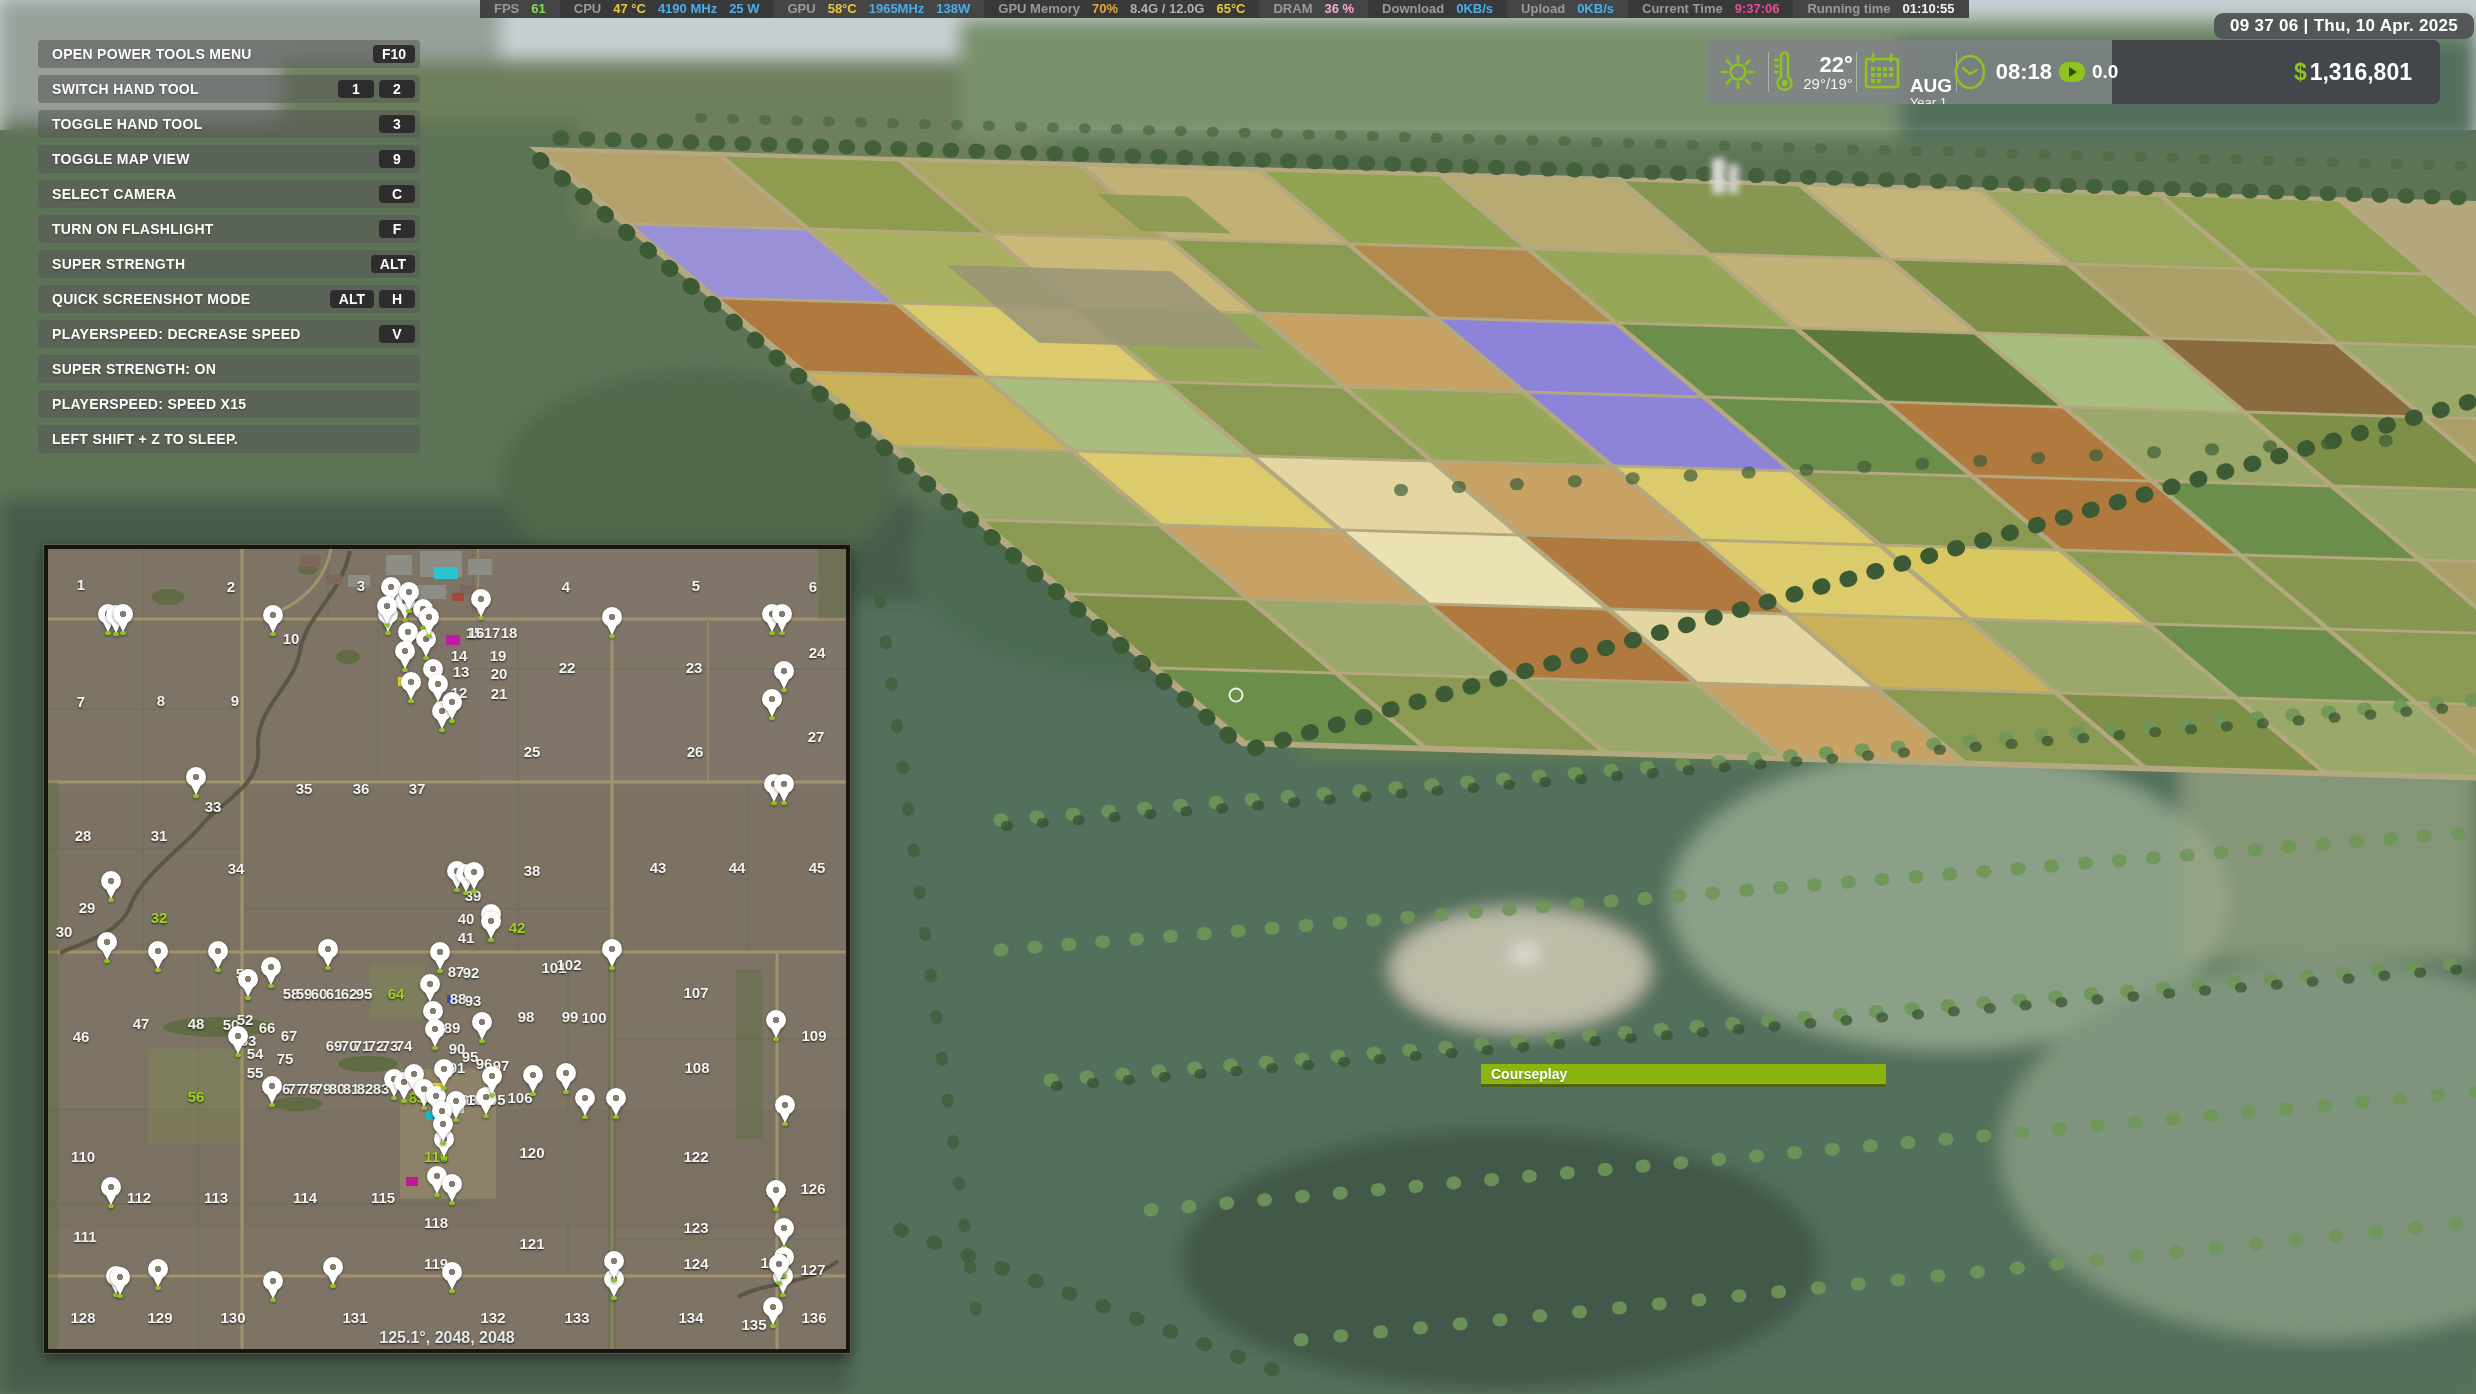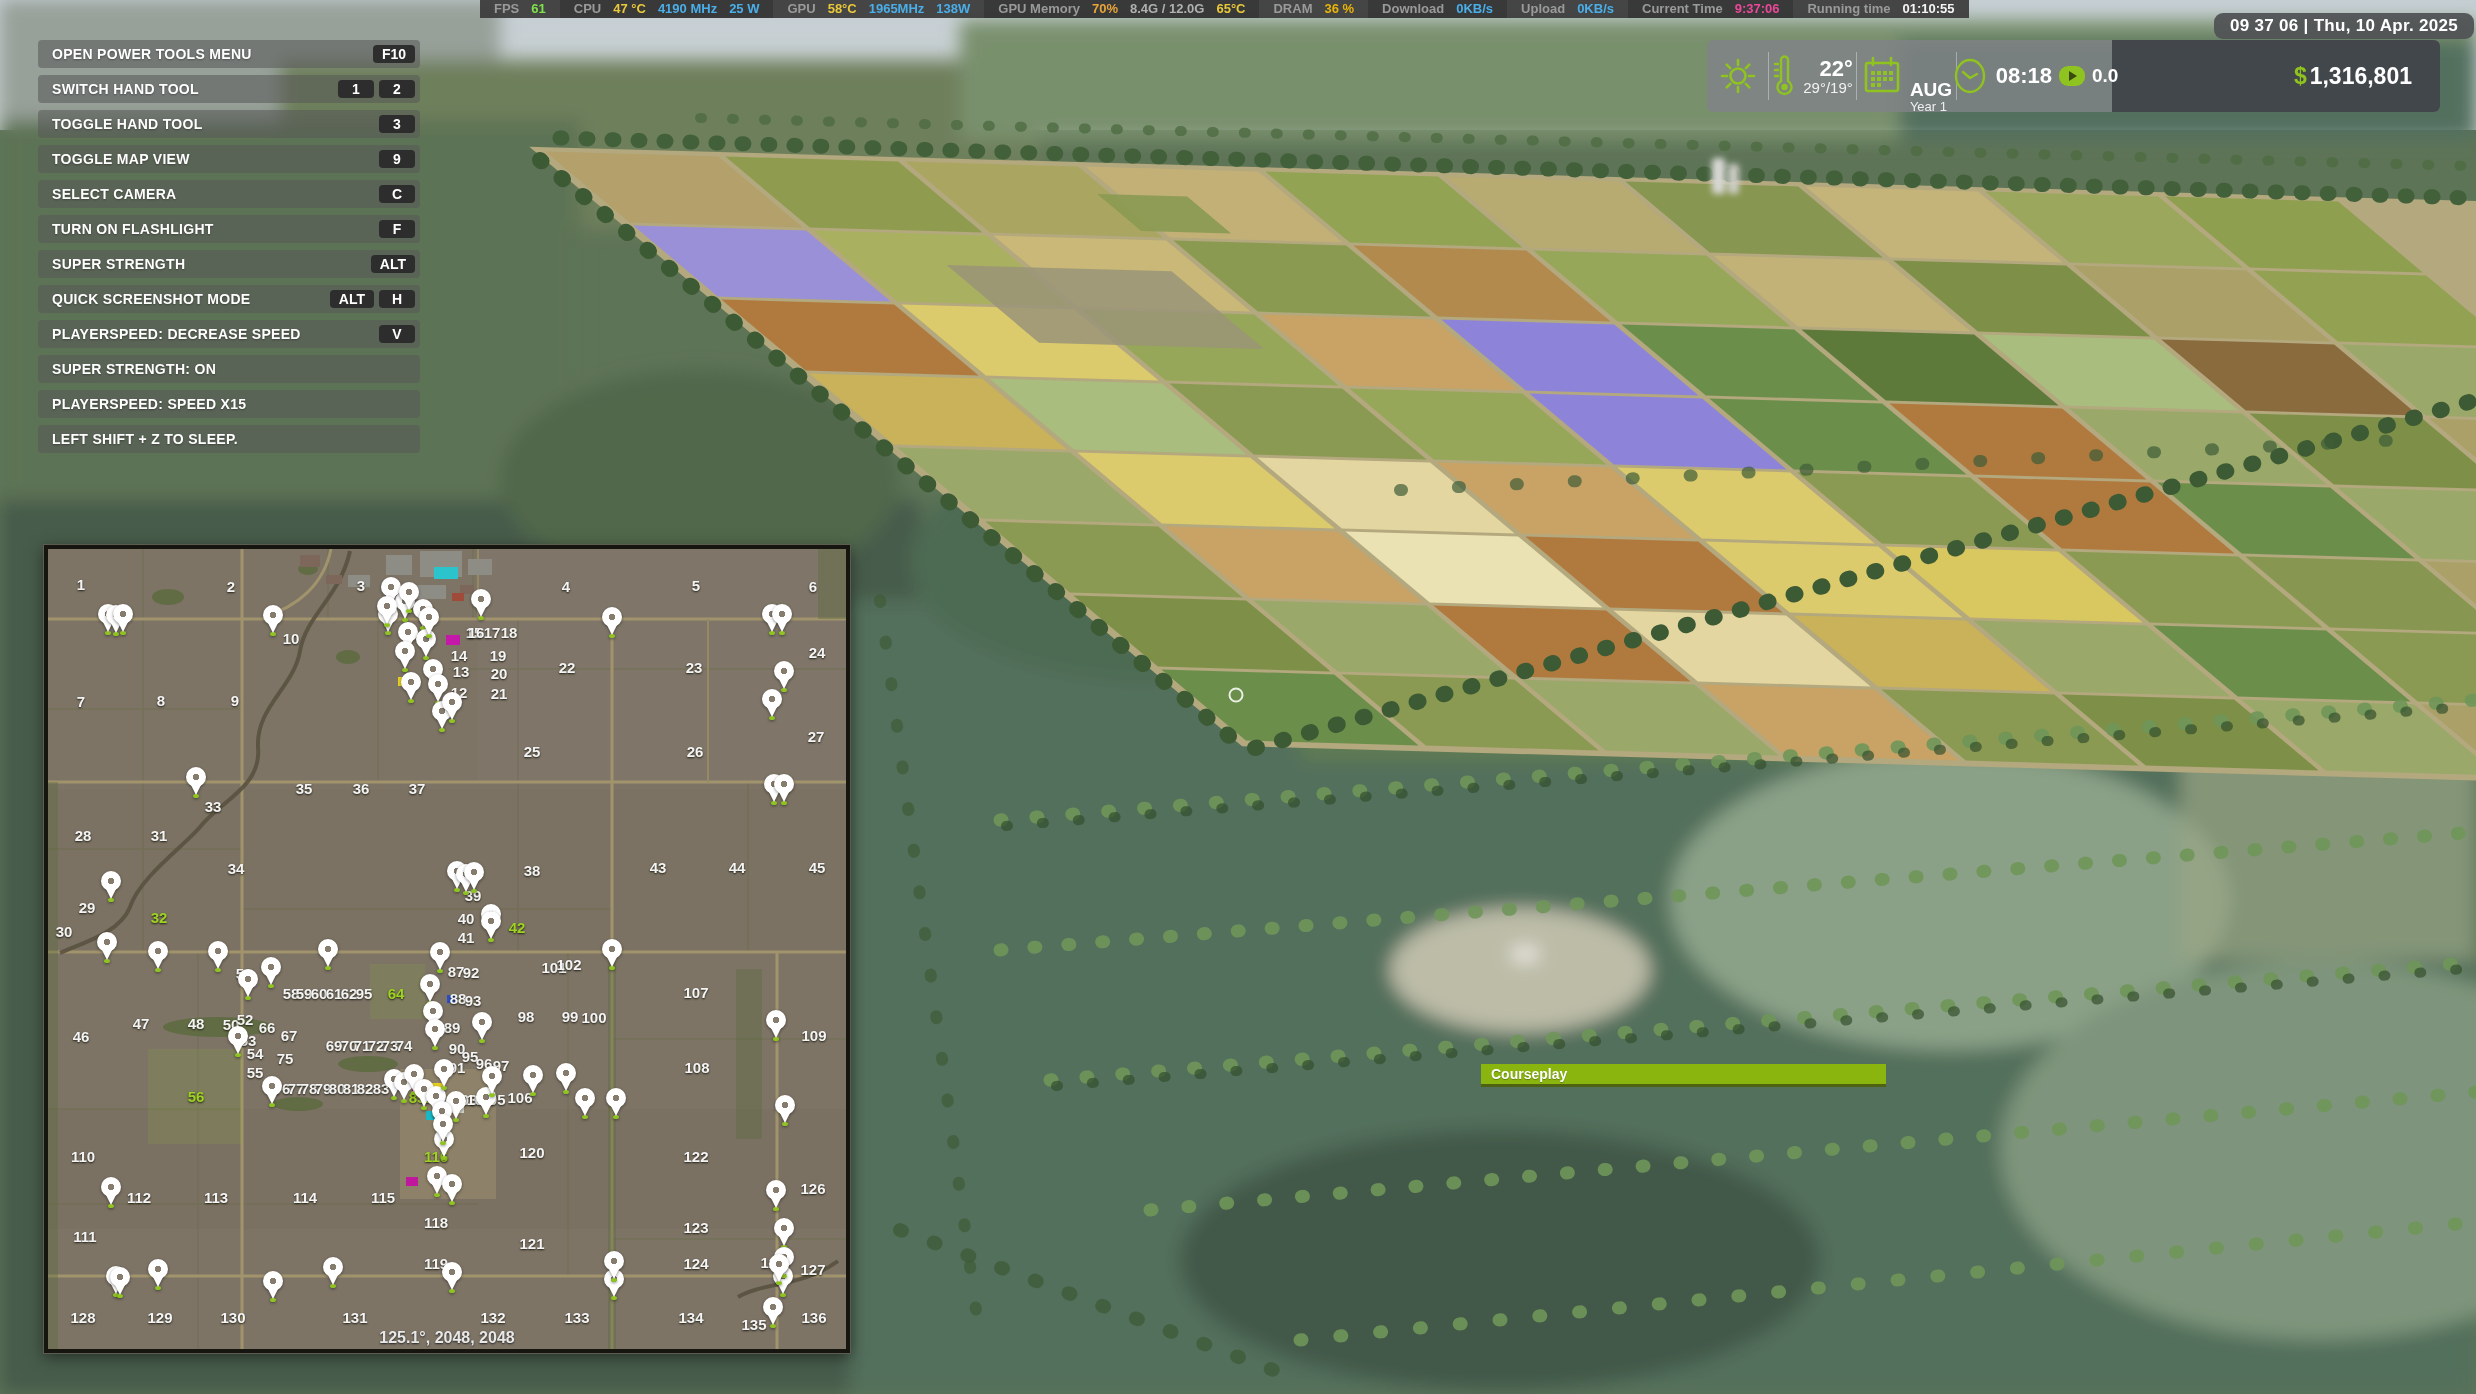--- a/index.html
+++ b/index.html
@@ -27,21 +27,21 @@
   .keybinds{position:absolute;left:38px;top:40px;width:382px;}
   .kb-row{height:28px;margin-bottom:7px;background:rgba(88,88,88,.55);border-radius:4px;
           display:flex;align-items:center;padding:0 5px 0 14px;}
   .kb-label{flex:1;color:#fff;font-weight:bold;font-size:14px;letter-spacing:.3px;
             text-shadow:0 1px 2px rgba(0,0,0,.35);}
   .kb-keys{display:flex;gap:5px;}
   .kb-key{min-width:18px;text-align:center;background:rgba(40,40,40,.92);color:#fff;
           font-weight:bold;font-size:14px;padding:1px 9px;border-radius:4px;}
 
   
-  .hud{position:absolute;left:1707px;top:40px;width:733px;height:72px;display:flex;
+  .hud{position:absolute;left:1707px;top:40px;width:733px;height:64px;display:flex;
        background:rgba(128,131,134,.82);border-radius:6px;overflow:hidden;color:#fff;}
   .hud-sec{display:flex;align-items:center;justify-content:center;gap:8px;position:relative;}
   .hud-sec:after{content:"";position:absolute;right:0;top:12px;bottom:12px;width:1px;
                  background:rgba(255,255,255,.35);}
   .hud-weather{width:62px;}
   .hud-temp{width:88px;}
   .hud-date{width:100px;}
   .hud-time{width:155px;gap:7px;}
   .hud-time:after{display:none;}
   .tcol{display:flex;flex-direction:column;line-height:1.05;}
@@ -256,21 +256,21 @@
         <span class="sval" style="color: rgb(74, 174, 233);">138W</span>
       </div>
       <div class="seg alt">
         <span class="slabel">GPU Memory</span>
         <span class="sval" style="color: rgb(233, 164, 58);">70%</span>
         <span class="sval" style="color: rgb(176, 176, 176);">8.4G / 12.0G</span>
         <span class="sval" style="color: rgb(233, 200, 58);">65°C</span>
       </div>
       <div class="seg">
         <span class="slabel">DRAM</span>
-        <span class="sval" style="color: #eab308;">36 %</span>
+        <span class="sval" style="color: #f9a8d4;">36 %</span>
       </div>
       <div class="seg alt">
         <span class="slabel">Download</span>
         <span class="sval" style="color: rgb(74, 174, 233);">0KB/s</span>
       </div>
       <div class="seg">
         <span class="slabel">Upload</span>
         <span class="sval" style="color: rgb(74, 174, 233);">0KB/s</span>
       </div>
       <div class="seg alt">

